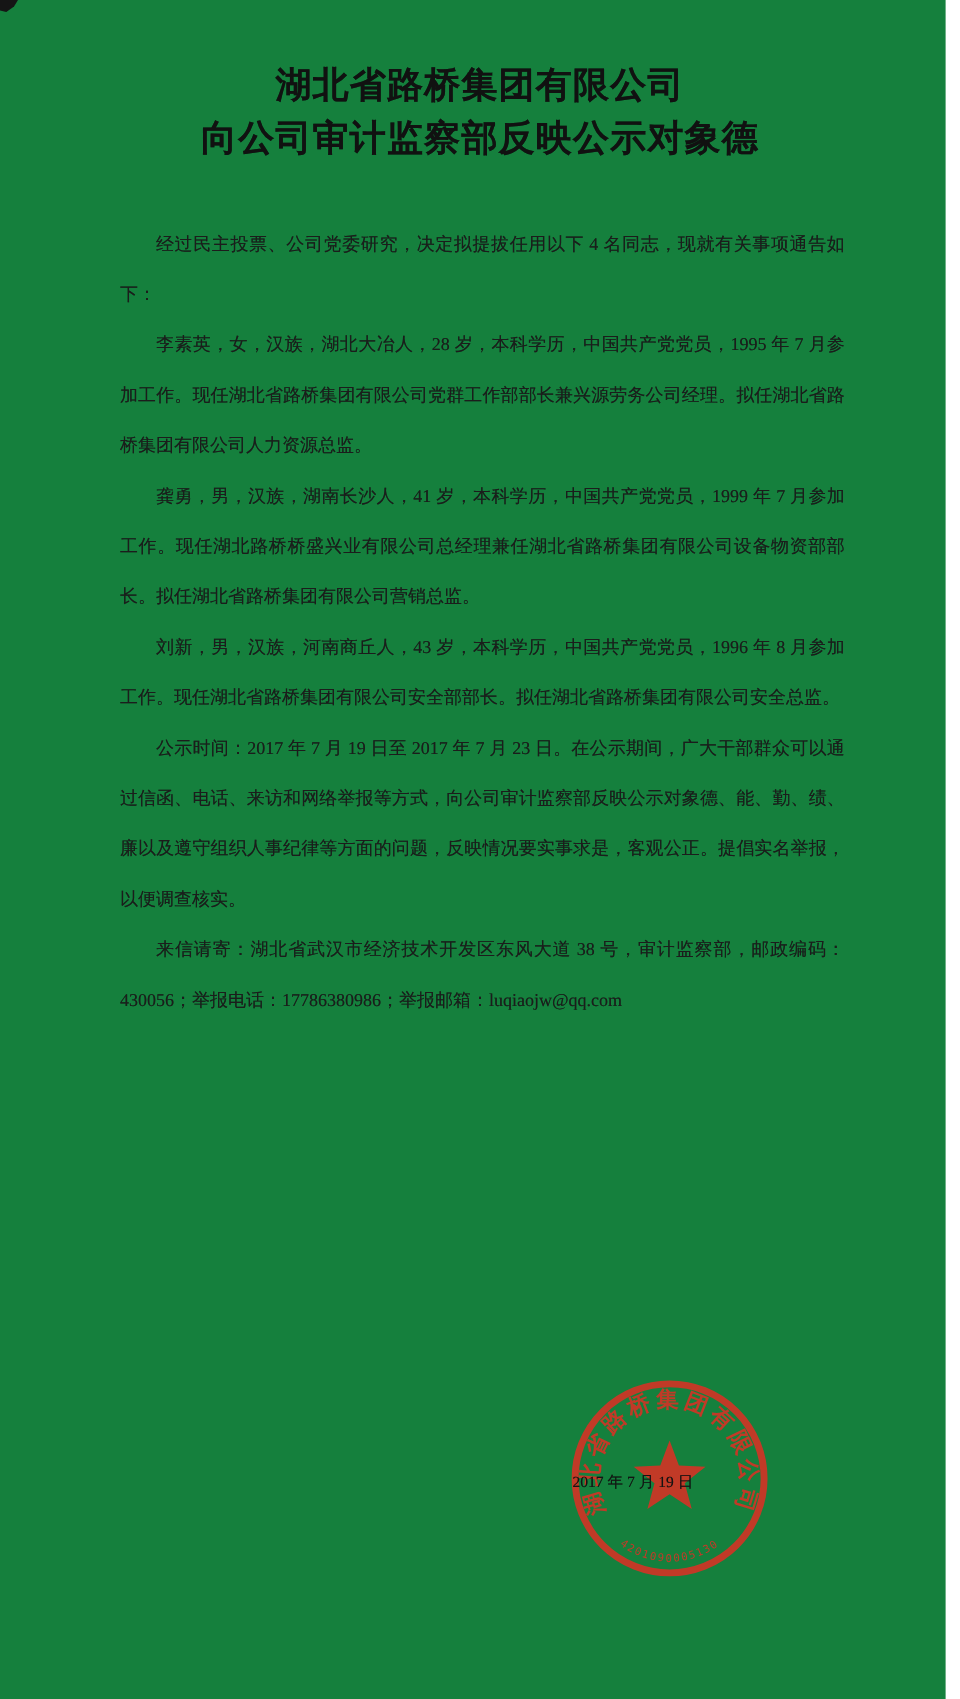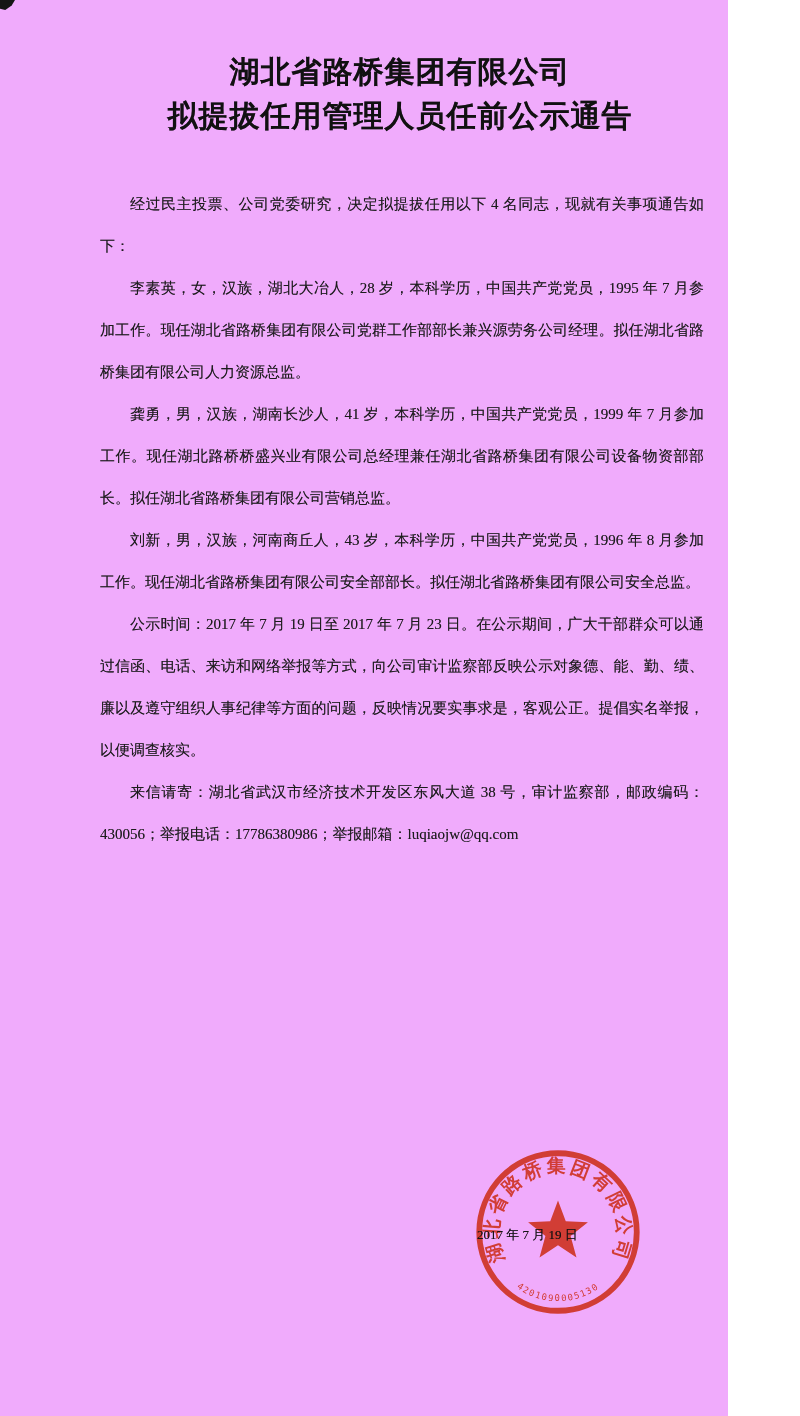--- a/index.html
+++ b/index.html
@@ -2,23 +2,23 @@
 <html><head>
 <meta charset="utf-8">
 <style>
   html, body {
     margin: 0;
     padding: 0;
     background: #ffffff;
   }
   .page {
     position: relative;
-    width: 728px;
+    width: 788px;
     height: 1416px;
-    background: #f0abfc;
+    background: #15803d;
     overflow: hidden;
     font-family: "Liberation Serif", "DejaVu Serif", serif;
     color: #1c1c1c;
   }
   .corner-mark {
     position: absolute;
     top: 0;
     left: 0;
     width: 15px;
     height: 10px;
@@ -80,21 +80,21 @@
 </style>
 </head>
 <body>
 
 <div class="page">
 
   <div class="corner-mark"></div>
 
   <div class="titles">
     <h1 class="title-line">湖北省路桥集团有限公司</h1>
-    <h1 class="title-line">拟提拔任用管理人员任前公示通告</h1>
+    <h1 class="title-line">向公司审计监察部反映公示对象德</h1>
   </div>
 
   <div class="doc-body">
     <p>经过民主投票、公司党委研究，决定拟提拔任用以下 4 名同志，现就有关事项通告如下：</p>
     <p>李素英，女，汉族，湖北大冶人，28 岁，本科学历，中国共产党党员，1995 年 7 月参加工作。现任湖北省路桥集团有限公司党群工作部部长兼兴源劳务公司经理。拟任湖北省路桥集团有限公司人力资源总监。</p>
     <p>龚勇，男，汉族，湖南长沙人，41 岁，本科学历，中国共产党党员，1999 年 7 月参加工作。现任湖北路桥桥盛兴业有限公司总经理兼任湖北省路桥集团有限公司设备物资部部长。拟任湖北省路桥集团有限公司营销总监。</p>
     <p>刘新，男，汉族，河南商丘人，43 岁，本科学历，中国共产党党员，1996 年 8 月参加工作。现任湖北省路桥集团有限公司安全部部长。拟任湖北省路桥集团有限公司安全总监。</p>
     <p>公示时间：2017 年 7 月 19 日至 2017 年 7 月 23 日。在公示期间，广大干部群众可以通过信函、电话、来访和网络举报等方式，向公司审计监察部反映公示对象德、能、勤、绩、廉以及遵守组织人事纪律等方面的问题，反映情况要实事求是，客观公正。提倡实名举报，以便调查核实。</p>
     <p>来信请寄：湖北省武汉市经济技术开发区东风大道 38 号，审计监察部，邮政编码：430056；举报电话：17786380986；举报邮箱：luqiaojw@qq.com</p>
   </div>

